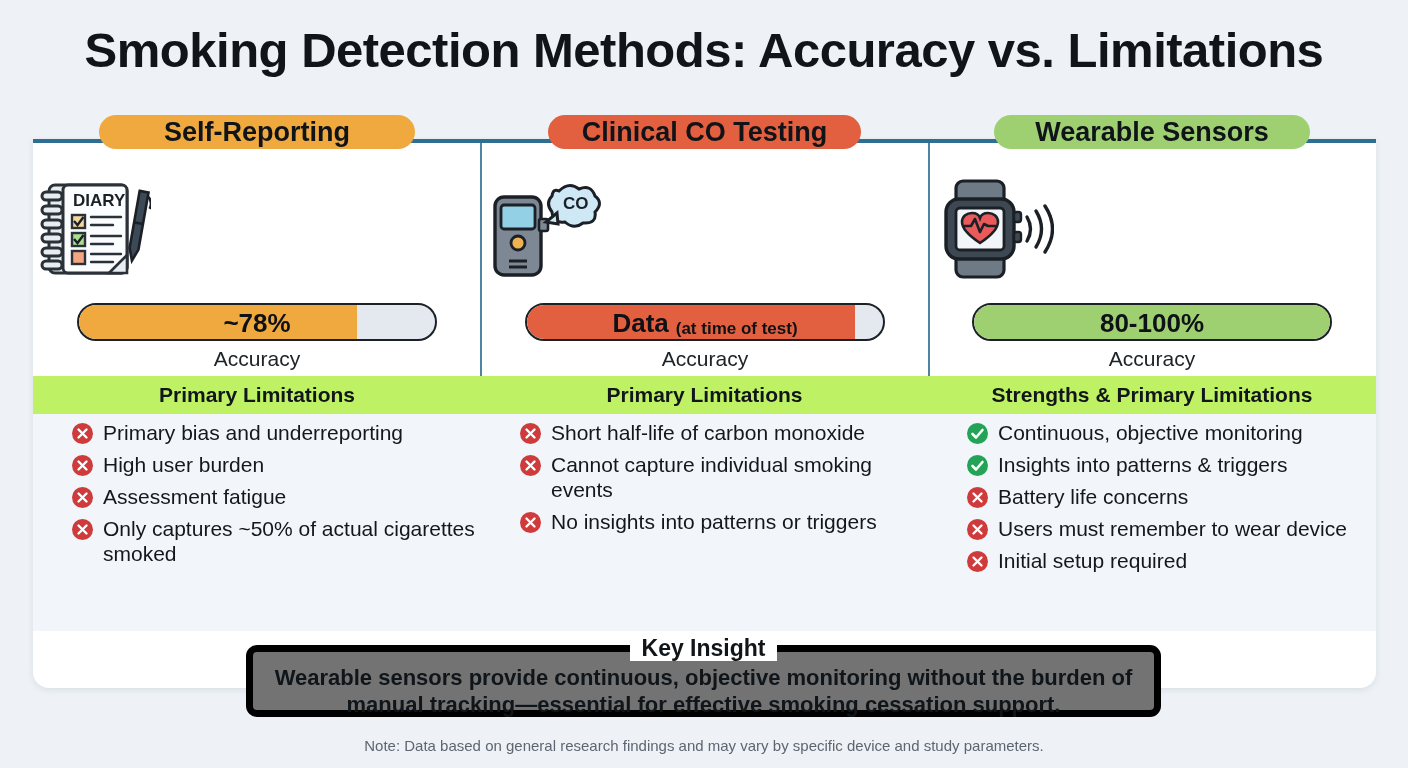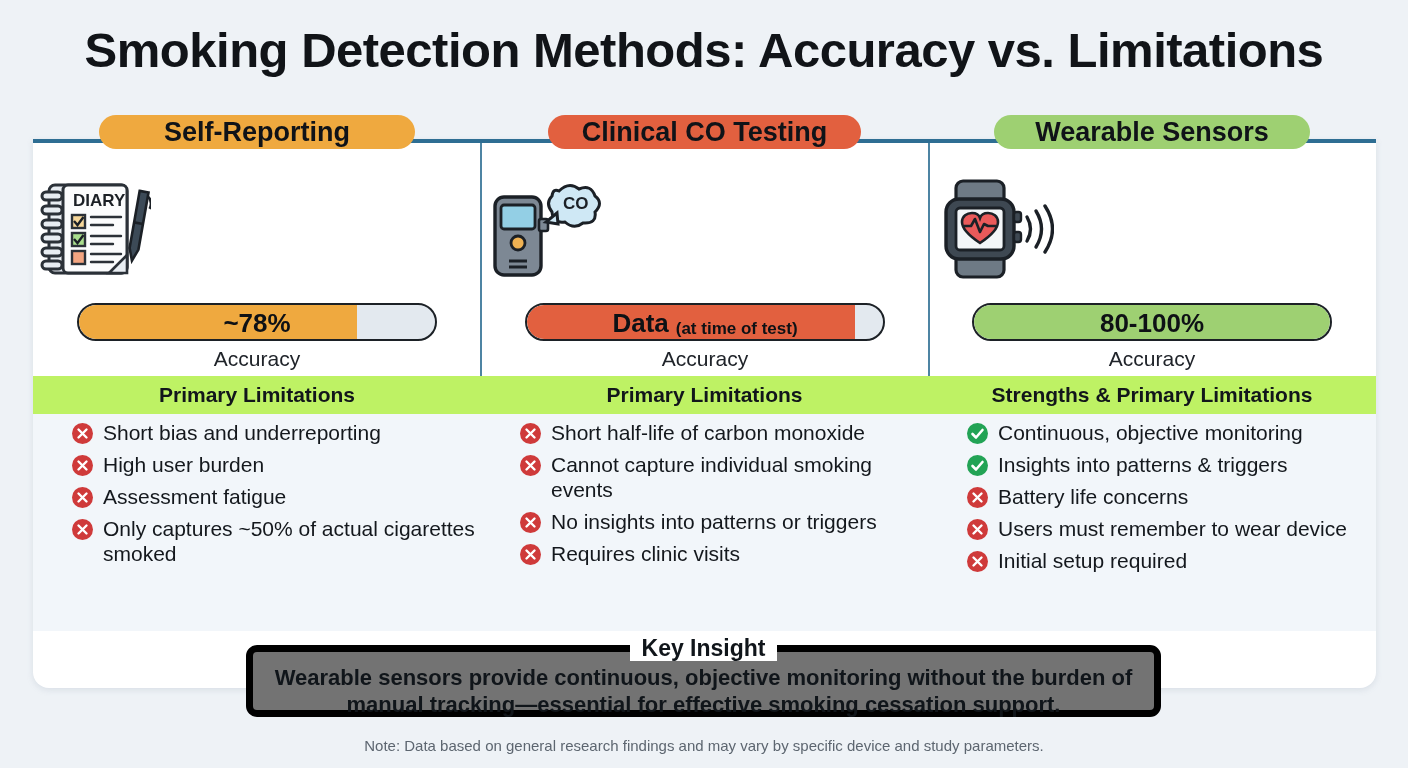--- a/index.html
+++ b/index.html
@@ -283,21 +283,21 @@
     <div class="band-cell b2">Primary Limitations</div>
     <div class="band-cell b3">Strengths &amp; Primary Limitations</div>
   </div>
 
   <div class="list l1">
     <div class="li">
       <span class="ico"><svg width="23" height="23" viewBox="0 0 23 23">
             <circle cx="11.5" cy="11.5" r="10.5" fill="#cf3a3a"></circle>
             <path d="M7.5 7.5 L15.5 15.5 M15.5 7.5 L7.5 15.5" stroke="#fff" stroke-width="2.4" stroke-linecap="round"></path>
           </svg></span>
-      <span class="txt">Short bias and underreporting</span>
+      <span class="txt">Primary bias and underreporting</span>
     </div>
     <div class="li">
       <span class="ico"><svg width="23" height="23" viewBox="0 0 23 23">
             <circle cx="11.5" cy="11.5" r="10.5" fill="#cf3a3a"></circle>
             <path d="M7.5 7.5 L15.5 15.5 M15.5 7.5 L7.5 15.5" stroke="#fff" stroke-width="2.4" stroke-linecap="round"></path>
           </svg></span>
       <span class="txt">High user burden</span>
     </div>
     <div class="li">
       <span class="ico"><svg width="23" height="23" viewBox="0 0 23 23">
@@ -329,27 +329,20 @@
             <path d="M7.5 7.5 L15.5 15.5 M15.5 7.5 L7.5 15.5" stroke="#fff" stroke-width="2.4" stroke-linecap="round"></path>
           </svg></span>
       <span class="txt">Cannot capture individual smoking events</span>
     </div>
     <div class="li">
       <span class="ico"><svg width="23" height="23" viewBox="0 0 23 23">
             <circle cx="11.5" cy="11.5" r="10.5" fill="#cf3a3a"></circle>
             <path d="M7.5 7.5 L15.5 15.5 M15.5 7.5 L7.5 15.5" stroke="#fff" stroke-width="2.4" stroke-linecap="round"></path>
           </svg></span>
       <span class="txt">No insights into patterns or triggers</span>
-    </div>
-    <div class="li">
-      <span class="ico"><svg width="23" height="23" viewBox="0 0 23 23">
-            <circle cx="11.5" cy="11.5" r="10.5" fill="#cf3a3a"></circle>
-            <path d="M7.5 7.5 L15.5 15.5 M15.5 7.5 L7.5 15.5" stroke="#fff" stroke-width="2.4" stroke-linecap="round"></path>
-          </svg></span>
-      <span class="txt">Requires clinic visits</span>
     </div>
   </div>
 
   <div class="list l3">
     <div class="li">
       <span class="ico"><svg width="23" height="23" viewBox="0 0 23 23">
             <circle cx="11.5" cy="11.5" r="10.5" fill="#22a355"></circle>
             <path d="M6.5 12 L10 15.5 L16.5 8" stroke="#fff" stroke-width="2.6" fill="none" stroke-linecap="round" stroke-linejoin="round"></path>
           </svg></span>
       <span class="txt">Continuous, objective monitoring</span>

